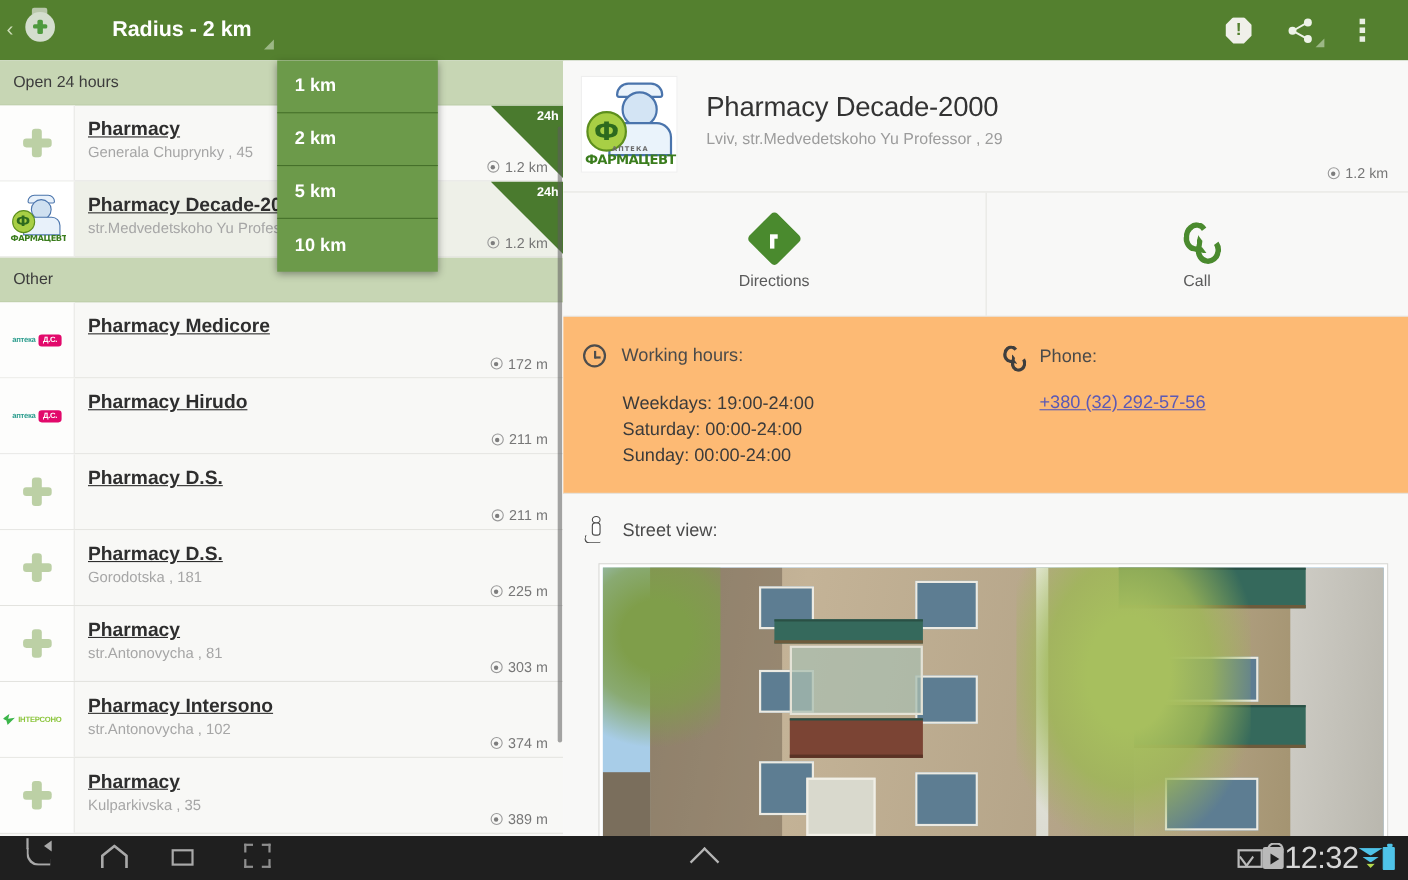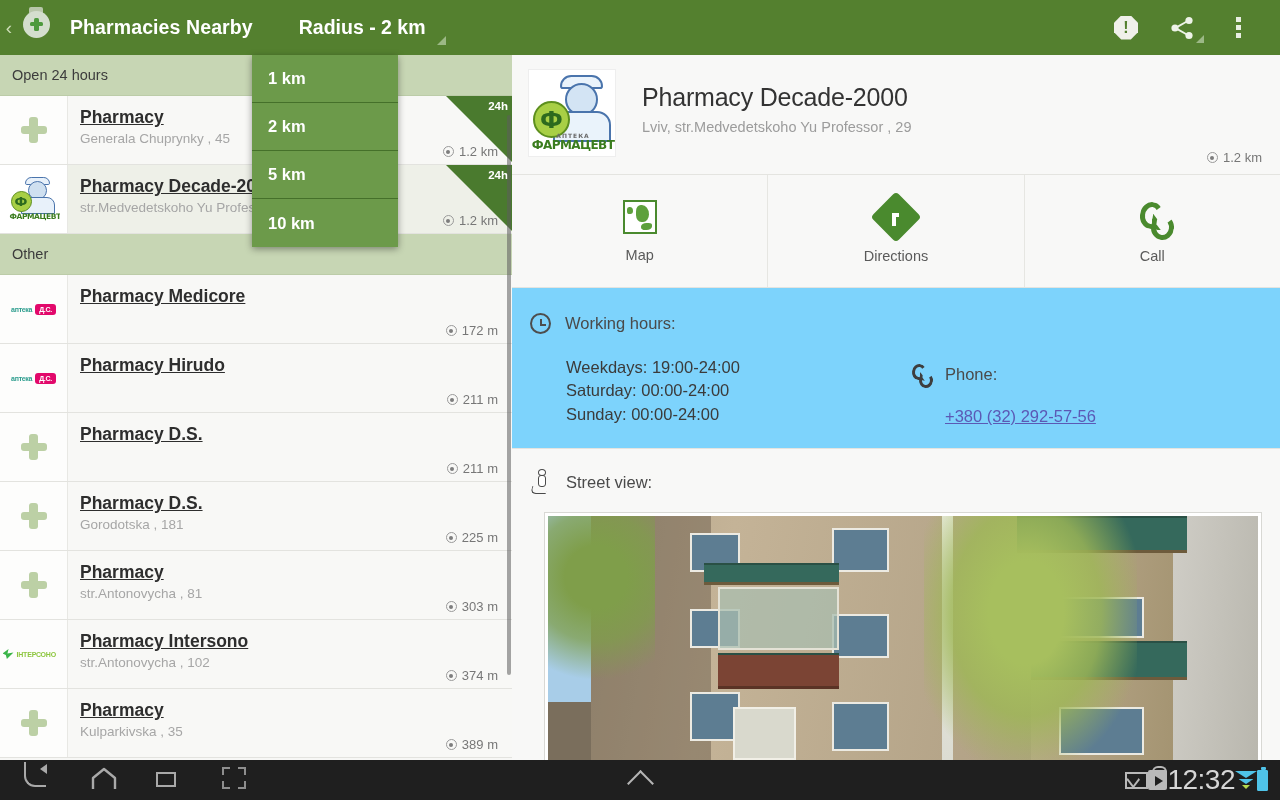--- a/index.html
+++ b/index.html
@@ -325,22 +325,21 @@
   }
   .ic-phone:after {
     content: ""; position: absolute; left: 17px; top: 16px;
     width: 13px; height: 15px; border: 5px solid #4a8a2e;
     border-radius: 0 50% 50% 50%; border-top-color: transparent;
     transform: rotate(8deg);
   }
 
   .d-info {
     display: flex; padding: 25px 0 22px 0; border-bottom: 1px solid #e4e4e0;
-    background: #7dd3fc;
-    align-items: flex-end;
+    background: #fdba74;
   }
   .d-col { flex: 1; padding-left: 18px; }
   .d-col.right { padding-left: 8px; }
   .d-col-head {
     display: flex; align-items: center; gap: 14px; font-size: 16.5px; color: #4a4a4a;
   }
   .clock {
     width: 21px; height: 21px; border: 2px solid #4d4d4d; border-radius: 50%;
     position: relative; flex: 0 0 21px;
   }
@@ -551,21 +550,20 @@
 
 <div id="app">
 
   <div class="actionbar">
     <div class="ab-back">‹</div>
     <div class="ab-logo">
       <div class="pin-cap"></div>
       <div class="pin"></div>
       <div class="pin-cross"></div>
     </div>
-    <div class="ab-title">Pharmacies Nearby</div>
     <div class="ab-spinner">
       <span class="ab-spinner-label">Radius - 2 km</span>
       <span class="ab-caret"></span>
     </div>
     <div class="ab-actions">
       <div class="ab-icon">
         <div class="alert-oct"></div>
       </div>
       <div class="ab-icon">
         <svg width="26" height="24" viewBox="0 0 26 24">
@@ -765,28 +763,20 @@
         <div class="d-addr">Lviv, str.Medvedetskoho Yu Professor , 29</div>
       </div>
       <div class="d-dist">
         <span class="target"></span>
         <span>1.2 km</span>
       </div>
     </div>
 
     <div class="d-actions">
       <div class="d-act">
-        <div class="ic-map">
-          <span class="c1"></span>
-            <span class="c2"></span>
-            <span class="c3"></span>
-        </div>
-        <div class="d-act-label">Map</div>
-      </div>
-      <div class="d-act">
         <div class="ic-dir">
           <span class="arr"></span>
         </div>
         <div class="d-act-label">Directions</div>
       </div>
       <div class="d-act">
         <div class="ic-phone"></div>
         <div class="d-act-label">Call</div>
       </div>
     </div>

